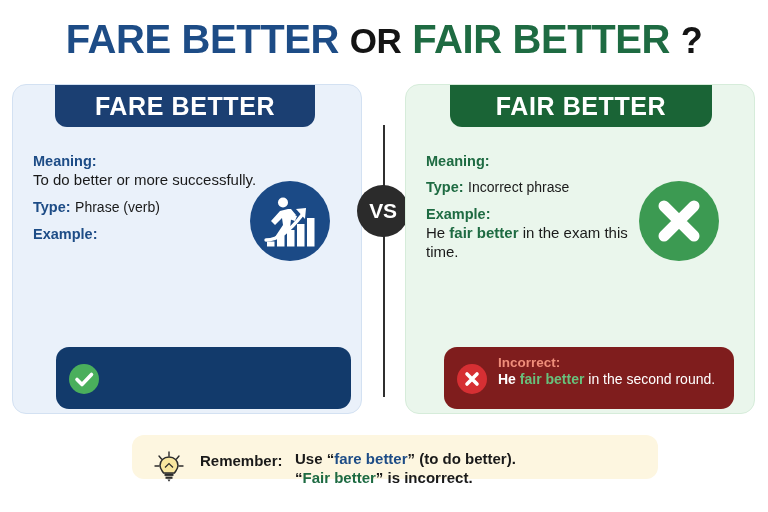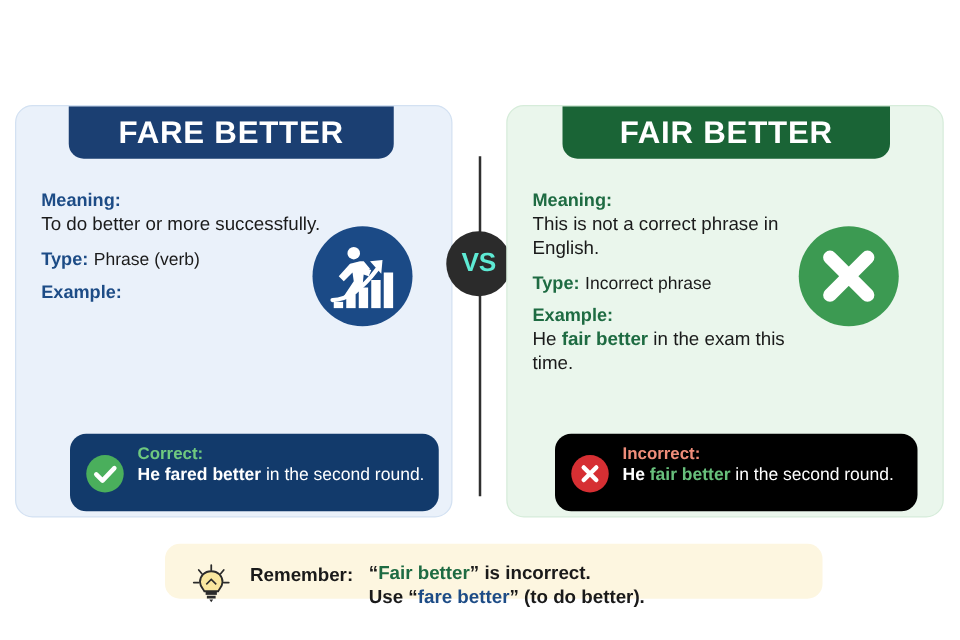--- a/index.html
+++ b/index.html
@@ -181,40 +181,40 @@
   .callout-line {
     font-size: 14px;
     color: #ffffff;
     line-height: 16.5px;
     display: block;
   }
   .cw-bold  { font-weight: 700; color: #ffffff; }
   .cw-green { font-weight: 700; color: #68c07c; }
 
   .card-left  .callout { background: #123a6b; }
-  .card-right .callout { background: #000000; }
+  .card-right .callout { background: #7f1d1d; }
 
   
   .divider-line {
     position: absolute;
     left: 383px;
     top: 125px;
     width: 1.5px;
     height: 272px;
     background: #2f2f2f;
   }
   .vs-badge {
     position: absolute;
     left: 357px;
     top: 185px;
     width: 52px;
     height: 52px;
     border-radius: 50%;
     background: #2b2b2b;
-    color: #5eead4;
+    color: #ffffff;
     font-size: 21px;
     font-weight: 700;
     line-height: 52px;
     text-align: center;
     letter-spacing: -0.3px;
   }
 
   
   .remember {
     position: absolute;
@@ -254,20 +254,26 @@
     font-weight: 600;
   }
   .rb-blue  { color: #1d4c86; font-weight: 700; }
   .rb-green { color: #1e6b42; font-weight: 700; }
 </style>
 </head>
 <body>
 
 <div class="stage">
 
+  <div class="title">
+    <span class="t-blue">FARE BETTER</span>
+    <span class="t-black">OR</span>
+    <span class="t-green">FAIR BETTER</span>
+    <span class="t-q">?</span>
+  </div>
 
   <div class="card card-left">
     <div class="card-header">FARE BETTER</div>
 
     <div class="card-body">
       <div class="row">
         <span class="label">Meaning:</span>
         <span class="text-block">To do better or more successfully.</span>
       </div>
 
@@ -299,37 +305,32 @@
         </g>
       </svg>
     </div>
 
     <div class="callout">
       <div class="callout-badge badge-check">
         <svg width="30" height="30" viewBox="0 0 30 30" aria-hidden="true">
           <path d="M8 15.5 L13 20.5 L22.5 10.5" stroke="#ffffff" stroke-width="3.6" fill="none" stroke-linecap="round" stroke-linejoin="round"></path>
         </svg>
       </div>
-      <div class="callout-text">
-        <span class="callout-title title-correct">Correct:</span>
-        <span class="callout-line"><span class="cw-bold">He </span><span class="cw-bold">fared better</span><span> in the second round.</span></span>
-      </div>
     </div>
   </div>
 
   <div class="divider-line"></div>
   <div class="vs-badge">VS</div>
 
   <div class="card card-right">
     <div class="card-header">FAIR BETTER</div>
 
     <div class="card-body">
       <div class="row">
         <span class="label">Meaning:</span>
-        <span class="text-block">This is not a correct phrase in English.</span>
       </div>
 
       <div class="row">
         <span class="label-inline">Type:</span>
         <span class="text">Incorrect phrase</span>
       </div>
 
       <div class="row">
         <span class="label">Example:</span>
         <span class="text-block"><span>He </span><span class="em-green">fair better</span><span> in the exam this time.</span></span>
@@ -367,18 +368,18 @@
         </g>
         <path d="M18 8 C12.5 8 9 12 9 16.5 C9 20 11.5 22 12.5 24 L23.5 24 C24.5 22 27 20 27 16.5 C27 12 23.5 8 18 8 Z" fill="#f9e79f" stroke="#2b2b2b" stroke-width="1.5"></path>
         <path d="M14 18.5 L18 14.5 L22 18.5" fill="none" stroke="#2b2b2b" stroke-width="1.2"></path>
         <rect x="13.5" y="24.5" width="9" height="2.4" fill="#2b2b2b"></rect>
         <rect x="14.5" y="27.6" width="7" height="2.2" fill="#2b2b2b"></rect>
         <path d="M16.5 30.5 L19.5 30.5 L18 32.8 Z" fill="#2b2b2b"></path>
       </svg>
     </div>
     <div class="remember-label">Remember:</div>
     <div class="remember-lines">
+      <span class="remember-line"><span>Use “</span><span class="rb-blue">fare better</span><span>” (to do better).</span></span>
       <span class="remember-line"><span>“</span><span class="rb-green">Fair better</span><span>” is incorrect.</span></span>
-      <span class="remember-line"><span>Use “</span><span class="rb-blue">fare better</span><span>” (to do better).</span></span>
     </div>
   </div>
 
 </div>
 
 </body></html>

